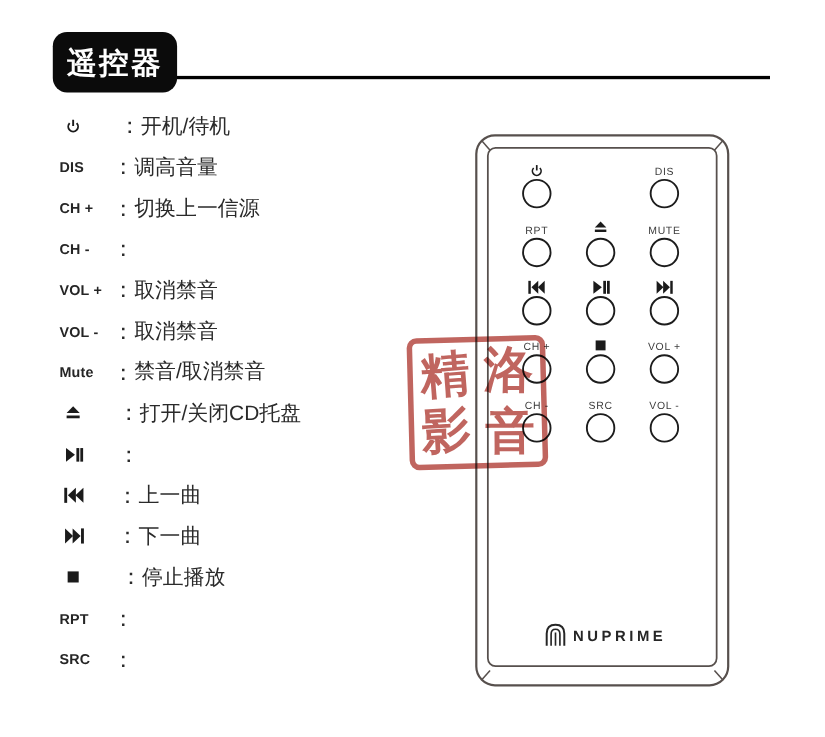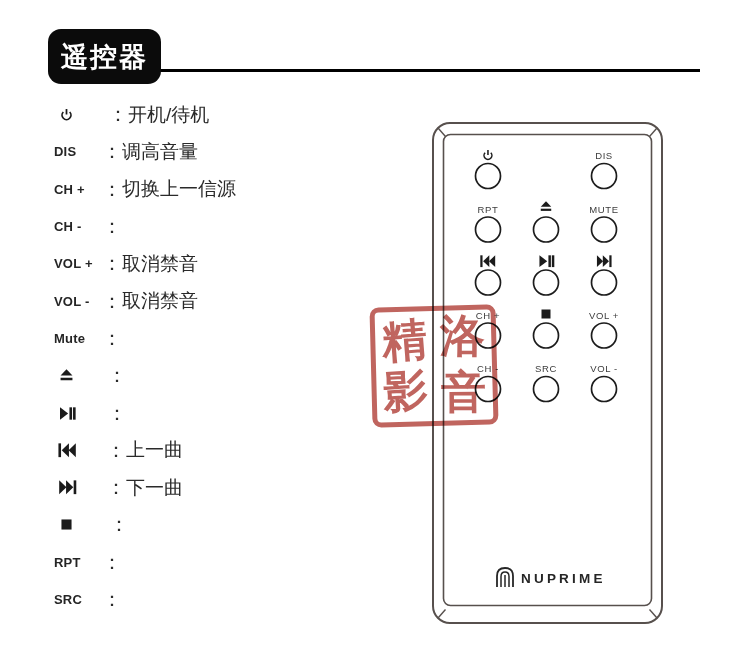--- a/index.html
+++ b/index.html
@@ -88,30 +88,32 @@
 
   <div class="lrow">
     <span class="lkey lkey-text">VOL -</span>
     <span class="lcolon">：</span>
     <span class="ldesc">取消禁音</span>
   </div>
 
   <div class="lrow">
     <span class="lkey lkey-text">Mute</span>
     <span class="lcolon">：</span>
+    <span class="ldesc">禁音/取消禁音</span>
   </div>
 
   <div class="lrow">
     <span class="lkey" style="padding-left:5px">
       <svg width="15" height="12.5" viewBox="0 0 24 20">
           <polygon class="ico" points="12,0.5 2.5,10.5 21.5,10.5"></polygon>
           <rect class="ico" x="2.5" y="14" width="19" height="4"></rect>
         </svg>
     </span>
     <span class="lcolon">：</span>
+    <span class="ldesc">打开/关闭CD托盘</span>
   </div>
 
   <div class="lrow">
     <span class="lkey" style="padding-left:5px">
       <svg width="17" height="13" viewBox="0 0 26 20">
           <polygon class="ico" points="1.5,0.5 1.5,19.5 14,10"></polygon>
           <rect class="ico" x="16" y="0.5" width="4" height="19"></rect>
           <rect class="ico" x="21.5" y="0.5" width="4" height="19"></rect>
         </svg>
     </span>
@@ -142,20 +144,21 @@
     <span class="ldesc">下一曲</span>
   </div>
 
   <div class="lrow">
     <span class="lkey" style="padding-left:7px">
       <svg width="11" height="11" viewBox="0 0 12 12">
           <rect class="ico" x="0.5" y="0.5" width="11" height="11"></rect>
         </svg>
     </span>
     <span class="lcolon">：</span>
+    <span class="ldesc">停止播放</span>
   </div>
 
   <div class="lrow">
     <span class="lkey lkey-text">RPT</span>
     <span class="lcolon">：</span>
   </div>
 
   <div class="lrow">
     <span class="lkey lkey-text">SRC</span>
     <span class="lcolon">：</span>

